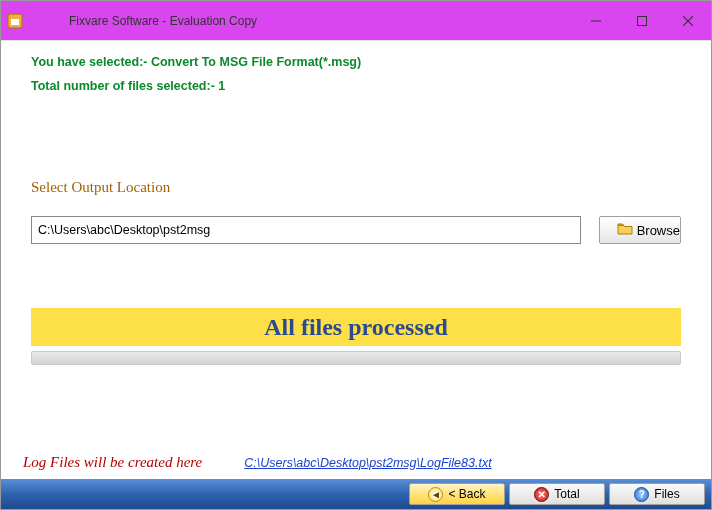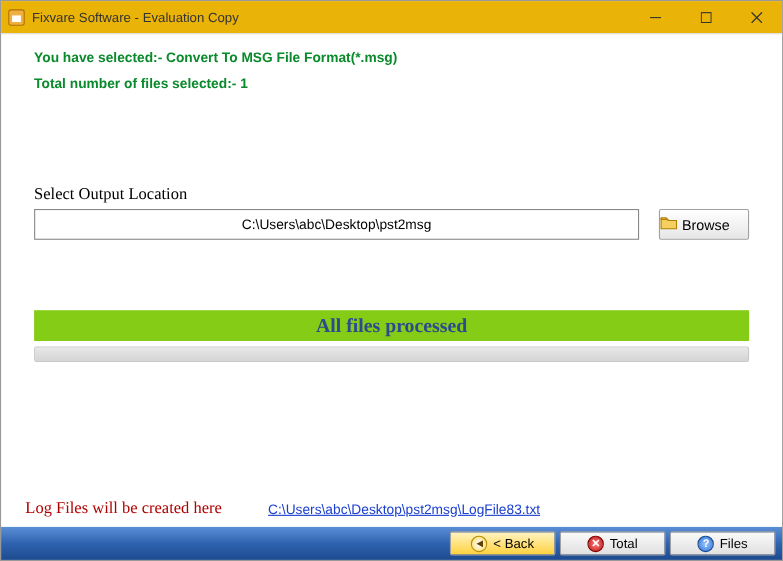--- a/index.html
+++ b/index.html
@@ -1,34 +1,34 @@
 <!DOCTYPE html>
 <html><head>
 <meta charset="utf-8">
 <style>
 * { box-sizing: border-box; margin: 0; padding: 0; }
 body { font-family: "Segoe UI", Tahoma, sans-serif; background: #fff; width: 712px; height: 510px; overflow: hidden; border: 1px solid #999; position: relative; }
-.titlebar { height: 30px; display: flex; align-items: center; padding: 0 0 0 6px; border-bottom: 1px solid #e0e0e0; background: #eab308; }
+.titlebar { height: 40px; display: flex; align-items: center; padding: 0 0 0 6px; border-bottom: 1px solid #e0e0e0; background: #d946ef; gap: 40px; }
 .titlebar .app-icon { width: 16px; height: 16px; margin-right: 6px; }
 .titlebar .title { font-size: 12px; color: #333; flex: 1; }
 .titlebar .win-controls { display: flex; height: 100%; }
 .titlebar .win-btn { width: 46px; display: flex; align-items: center; justify-content: center; font-size: 13px; color: #333; cursor: default; }
 .content { padding: 14px 30px 0 30px; }
 .info-line { color: #0a8a2b; font-weight: bold; font-size: 12.5px; margin-bottom: 10px; }
 .output-section { margin-top: 86px; }
-.output-label { font-family: "Times New Roman", serif; font-size: 15px; color: #000000; margin-bottom: 4px; }
+.output-label { font-family: "Times New Roman", serif; font-size: 15px; color: #a16207; margin-bottom: 20px; }
 .output-row { display: flex; align-items: stretch; gap: 18px; }
-.output-input { flex: 1; height: 28px; border: 1px solid #888; padding: 0 6px; font-size: 12.5px; font-family: "Segoe UI", Tahoma, sans-serif; text-align: center; }
-.browse-btn { width: 82px; height: 28px; display: flex; align-items: center; justify-content: flex-start; gap: 4px; border: 1px solid #a0a0a0; border-radius: 2px; background: linear-gradient(#fff, #e6e6e6); cursor: default; font-size: 13px; }
+.output-input { flex: 1; height: 28px; border: 1px solid #888; padding: 0 6px; font-size: 12.5px; font-family: "Segoe UI", Tahoma, sans-serif; }
+.browse-btn { width: 82px; height: 28px; display: flex; align-items: center; justify-content: flex-end; gap: 4px; border: 1px solid #a0a0a0; border-radius: 2px; background: linear-gradient(#fff, #e6e6e6); cursor: default; font-size: 13px; }
 .status-section { margin-top: 64px; }
-.status-bar { background: #84cc16; height: 28px; display: flex; align-items: center; justify-content: center; font-size: 18px; font-weight: bold; color: #2b4a8f; font-family: "Times New Roman", serif; }
+.status-bar { background: #fde047; height: 38px; display: flex; align-items: center; justify-content: center; font-size: 24px; font-weight: bold; color: #2b4a8f; font-family: "Times New Roman", serif; }
 .progress-track { height: 14px; margin-top: 5px; background: linear-gradient(#e8e8e8, #d4d4d4); border: 1px solid #c8c8c8; border-radius: 2px; }
 .convert-wrap { display: flex; justify-content: center; margin-top: 28px; }
 .convert-btn { width: 222px; height: 42px; display: flex; align-items: center; justify-content: center; gap: 8px; border: 1px solid #c8a640; border-radius: 3px; background: linear-gradient(#fff3c1 0%, #ffe278 45%, #ffd23f 55%, #ffdf70 100%); font-size: 13.5px; font-weight: bold; color: #333; cursor: default; }
-.log-line { position: absolute; bottom: 38px; left: 22px; display: flex; align-items: center; gap: 14px; }
+.log-line { position: absolute; bottom: 38px; left: 22px; display: flex; align-items: center; gap: 14px; font-style: italic; }
 .log-label { color: #b00000; font-family: "Times New Roman", serif; font-size: 15px; }
 .log-link { color: #1a3fcf; font-size: 12.5px; text-decoration: underline; cursor: default; margin-left: 28px; }
 .bottom-bar { position: absolute; bottom: 0; left: 0; right: 0; height: 30px; background: linear-gradient(#5a8fd6 0%, #2f63b0 50%, #1d4a8e 100%); display: flex; justify-content: flex-end; align-items: center; padding: 0 6px; gap: 4px; }
 .nav-btn { height: 22px; display: flex; align-items: center; gap: 5px; padding: 0 10px; border: 1px solid #a0a0a0; border-radius: 2px; font-size: 12px; cursor: default; }
 .nav-back { background: linear-gradient(#fff3c1, #ffd23f); width: 96px; justify-content: center; }
 .nav-cancel, .nav-help { background: linear-gradient(#fafafa, #e0e0e0); width: 96px; justify-content: center; }
 .circ-icon { width: 15px; height: 15px; border-radius: 50%; display: flex; align-items: center; justify-content: center; font-size: 10px; font-weight: bold; }
 </style>
 </head>
 <body>

